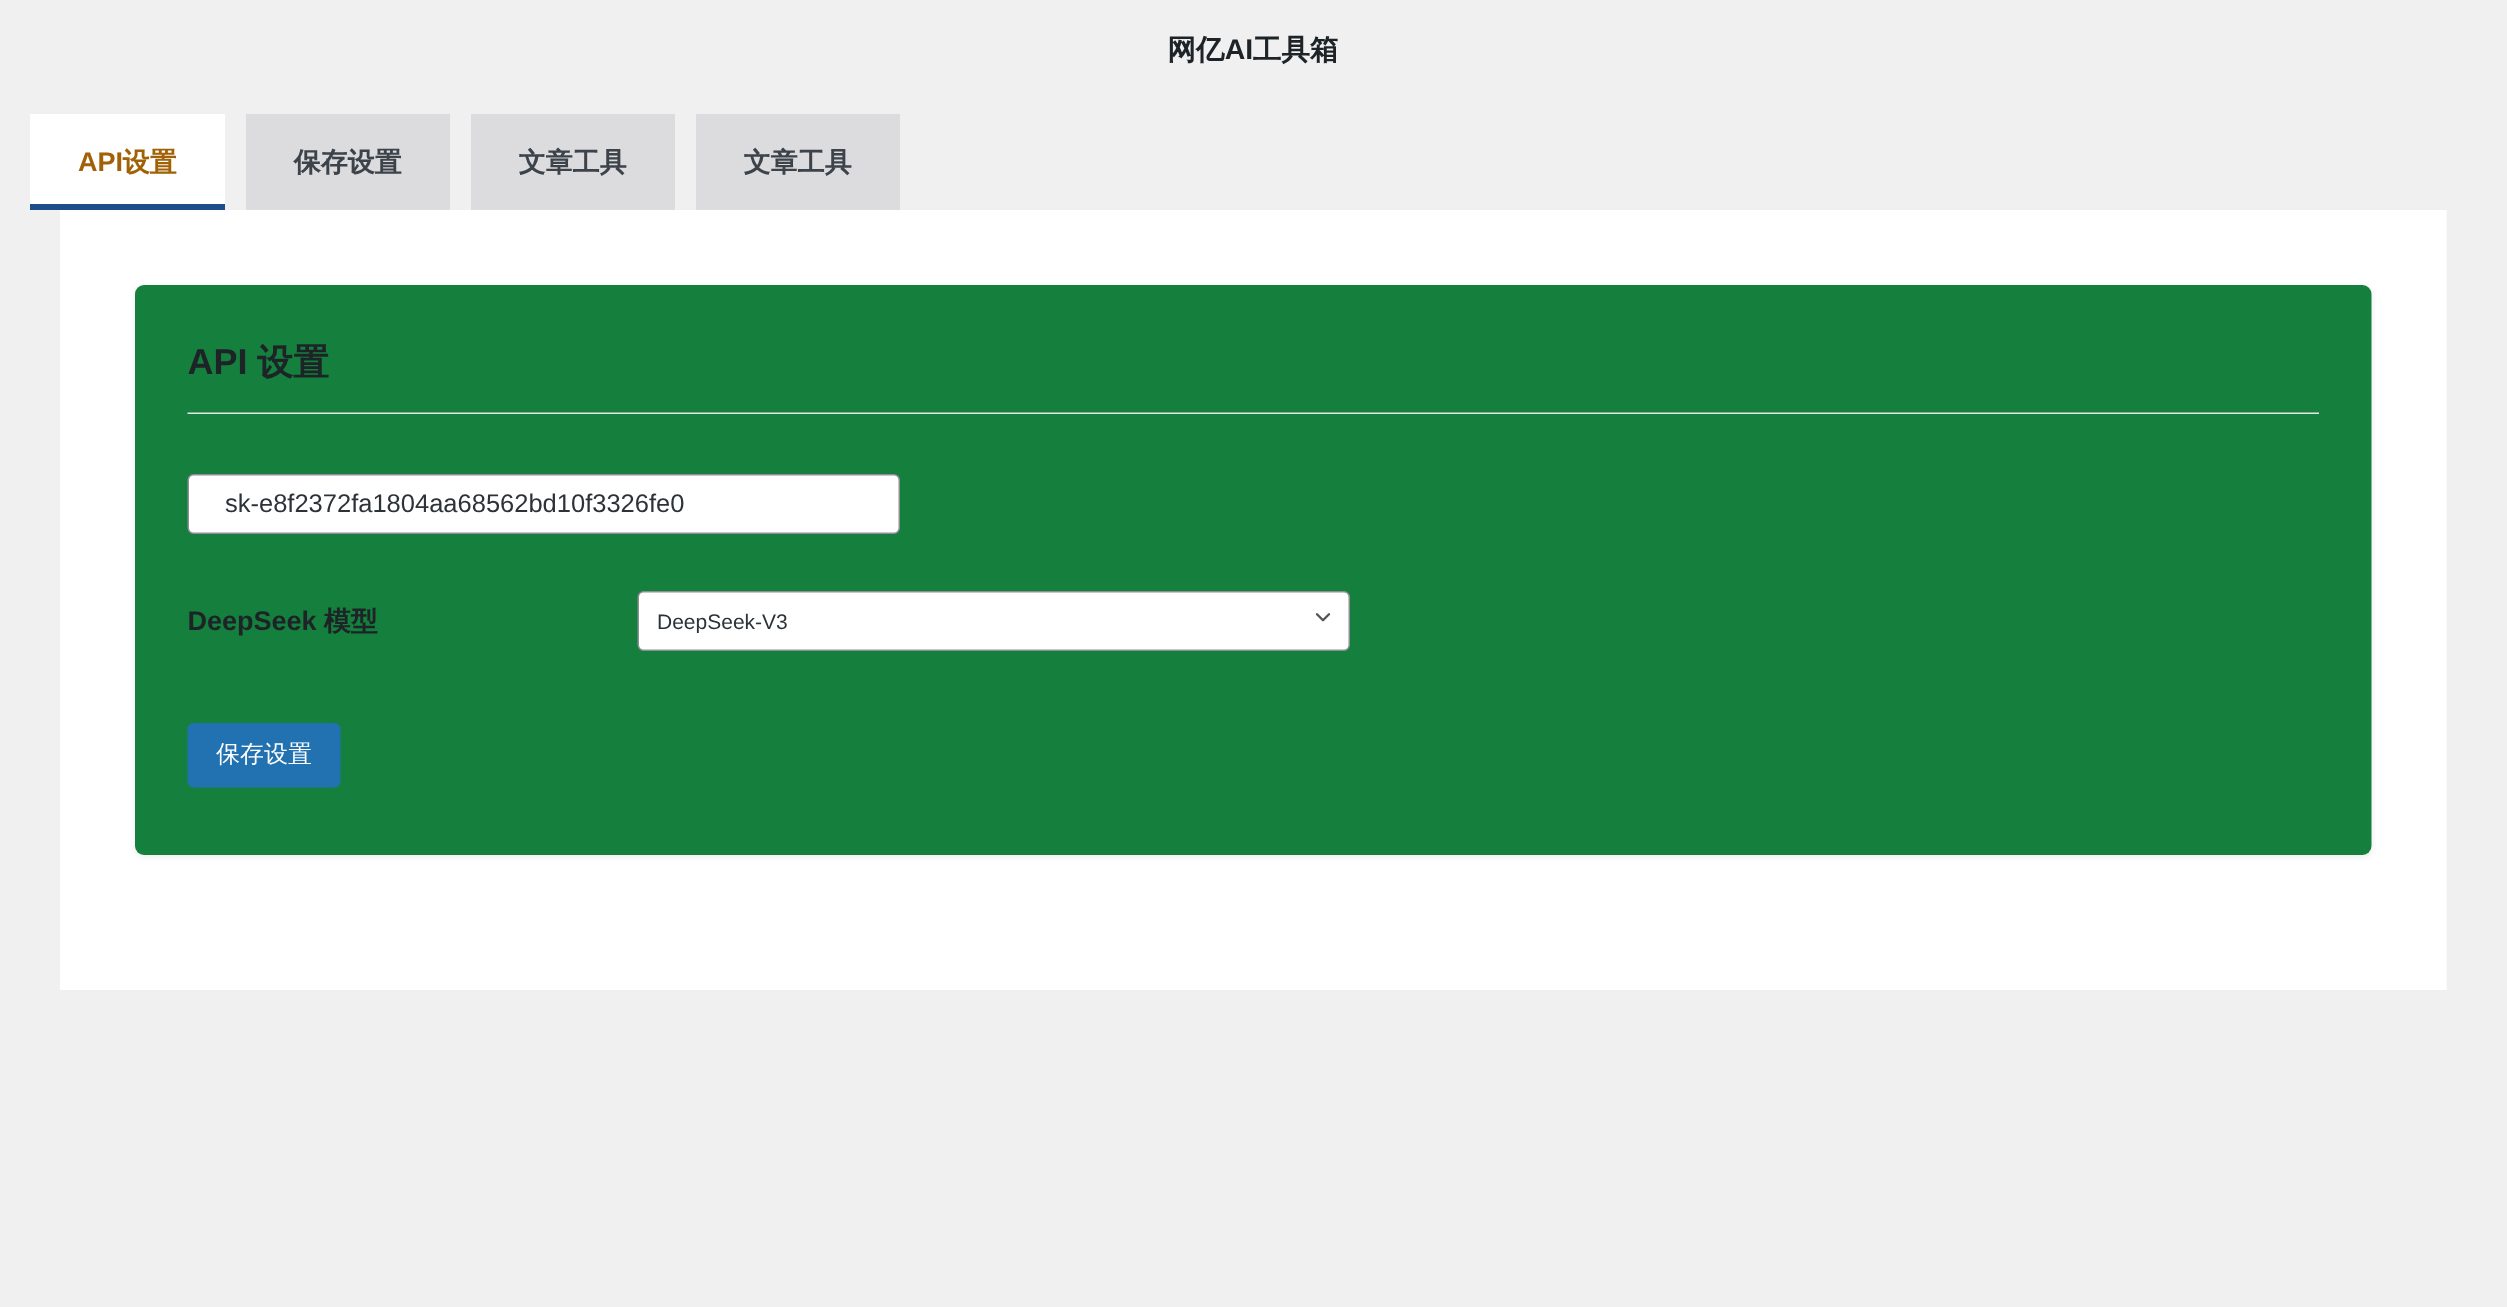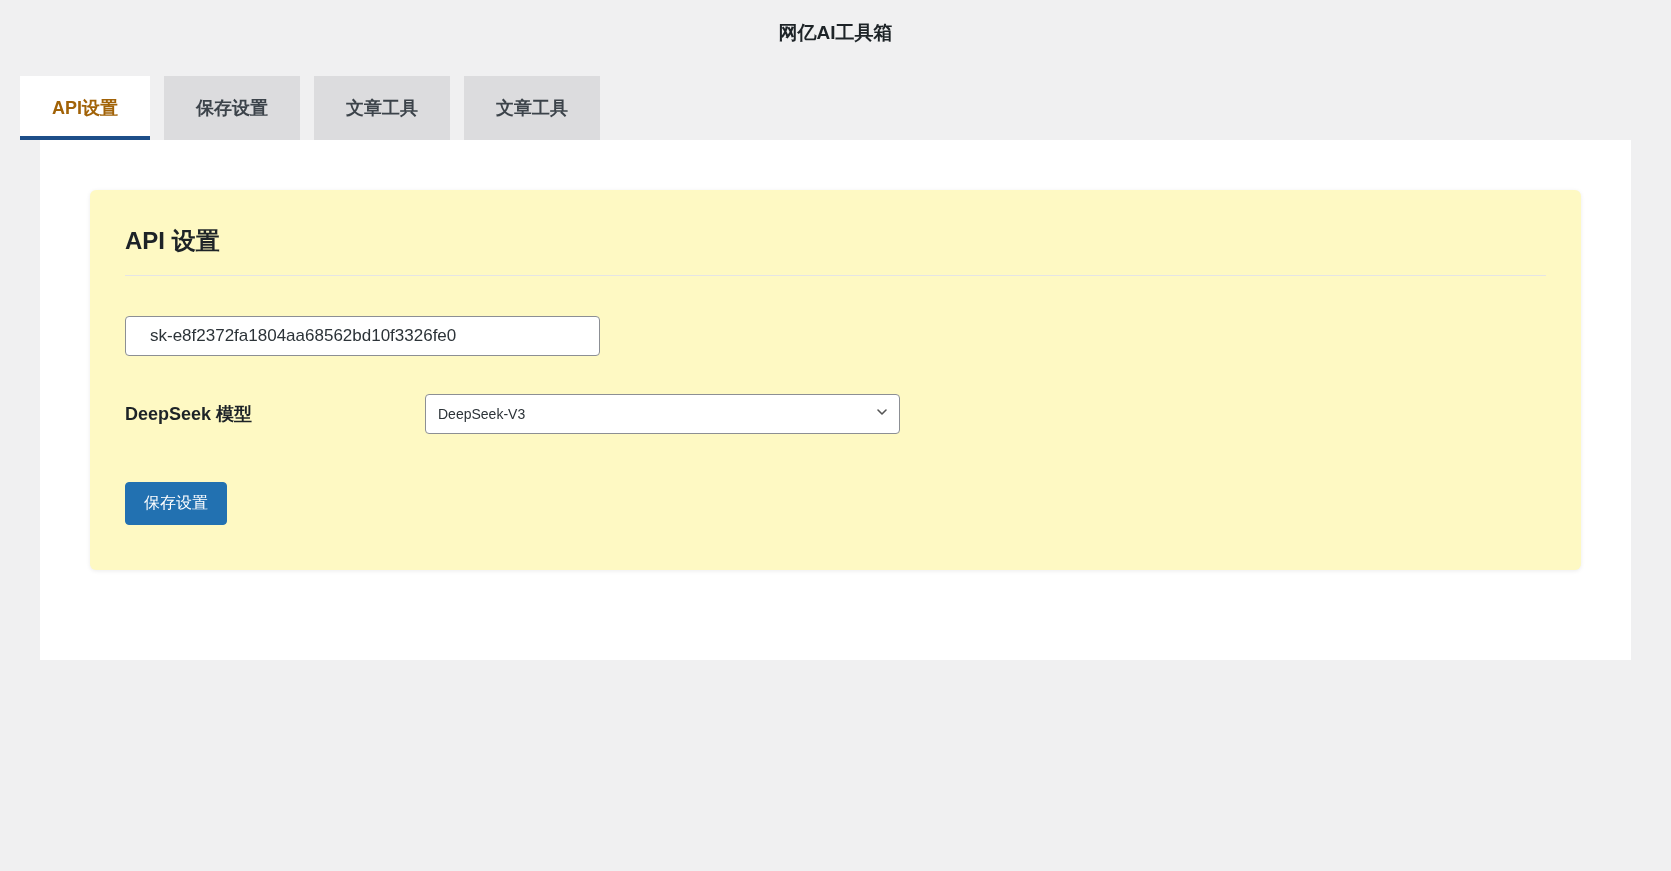--- a/index.html
+++ b/index.html
@@ -54,21 +54,21 @@
       height: 4px;
       background: #1d4e89;
     }
     .content-panel {
       background: #ffffff;
       margin: 0 20px 20px 20px;
       padding: 50px 50px 50px 50px;
       min-height: 520px;
     }
     .card {
-      background: #fef9c3;
+      background: #15803d;
       border-radius: 6px;
       padding: 35px 35px 45px 35px;
       box-shadow: 0 1px 4px rgba(0,0,0,0.08);
     }
     .card-title {
       font-size: 24px;
       font-weight: 700;
       color: #1d2327;
       padding-bottom: 18px;
       border-bottom: 1px solid #e5e5e5;

